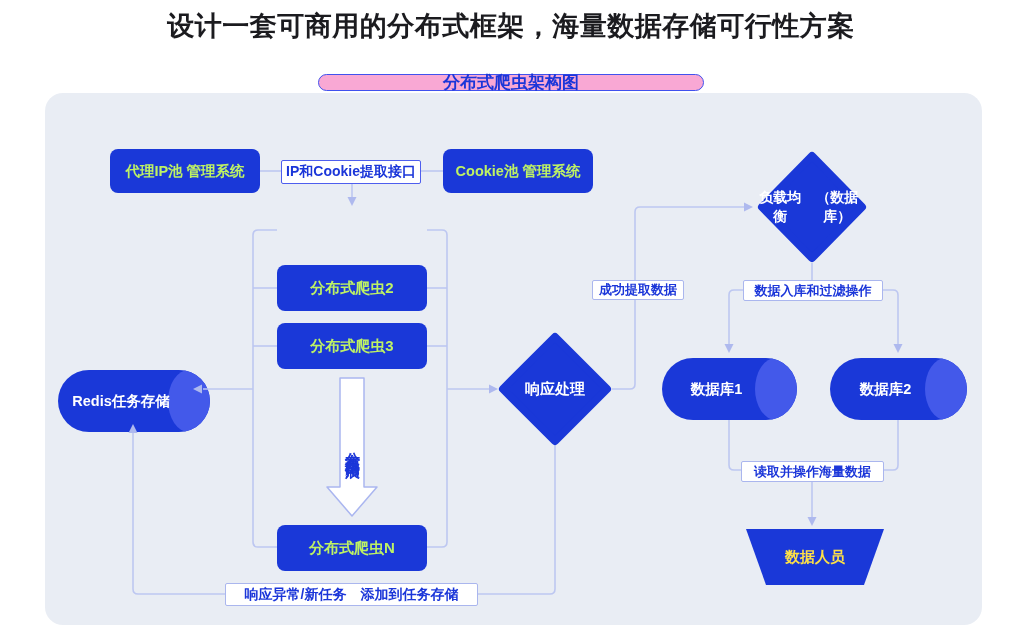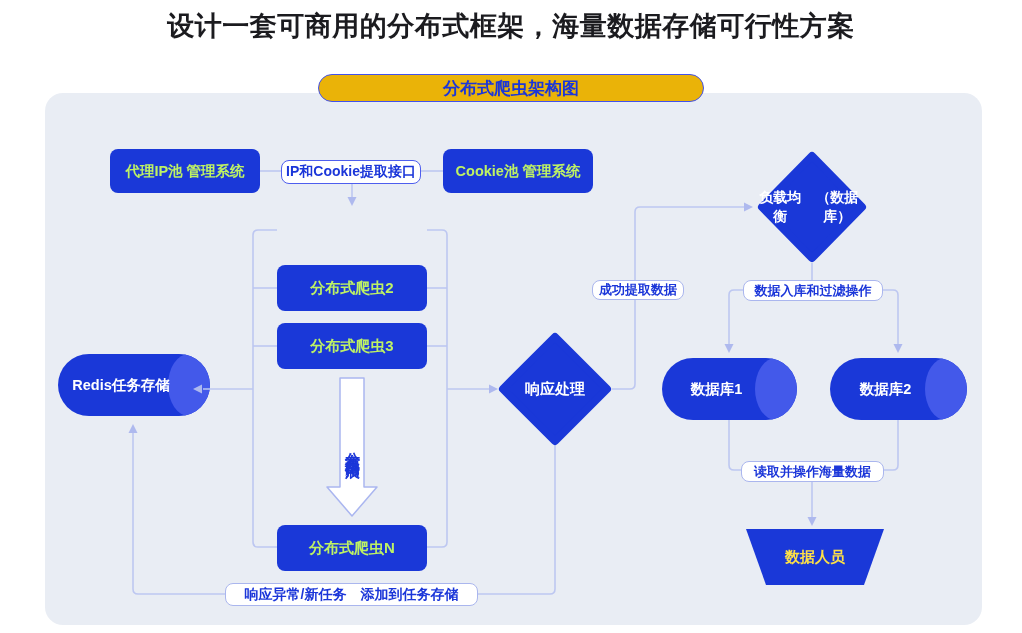--- a/index.html
+++ b/index.html
@@ -12,43 +12,43 @@
     text-align:center; font-size:27px; font-weight:700;
     color:var(--title-text,#1b1b1f); letter-spacing:.5px;
   }
 
   .panel {
     position:absolute; left:45px; top:93px; width:937px; height:532px;
     background:var(--panel-bg,#e9edf4); border-radius:18px;
   }
 
   .badge-pill {
-    position:absolute; left:318px; top:74px; width:386px; height:28px;
-    background:#eab308; border:1.5px solid var(--badge-border-blue,#4152ee);
+    position:absolute; left:318px; top:74px; width:386px; height:17px;
+    background:#f9a8d4; border:1.5px solid var(--badge-border-blue,#4152ee);
     border-radius:18px; display:flex; align-items:center; justify-content:center;
     font-size:17px; font-weight:700; color:var(--label-text-blue,#1b36d9);
   }
 
   .node {
     position:absolute; background:var(--node-blue,#1a38d8); border-radius:8px;
     color:#bef264; font-size:15px; font-weight:700;
     display:flex; align-items:center; justify-content:center; text-align:center;
   }
   .n-proxy   { left:110px; top:149px; width:150px; height:44px; font-size:14.5px; }
   .n-cookie  { left:443px; top:149px; width:150px; height:44px; font-size:14.5px; }
   .n-c1 { left:277px; top:207px; width:150px; height:46px; }
   .n-c2 { left:277px; top:265px; width:150px; height:46px; }
   .n-c3 { left:277px; top:323px; width:150px; height:46px; }
   .n-cn { left:277px; top:525px; width:150px; height:46px; }
 
   .cylinder {
     position:absolute; height:62px; background:var(--node-blue,#1a38d8);
     border-radius:31px; overflow:hidden;
   }
-  .cyl-redis { left:58px;  top:354px; width:152px; }
+  .cyl-redis { left:58px;  top:370px; width:152px; }
   .cyl-db1   { left:662px; top:358px; width:135px; }
   .cyl-db2   { left:830px; top:358px; width:137px; }
   .cyl-face {
     position:absolute; right:0; top:0; width:42px; height:62px;
     background:var(--cylinder-face-blue,#4359ea); border-radius:50%;
   }
   .cyl-label {
     position:absolute; inset:0; display:flex; align-items:center; justify-content:center;
     padding-right:26px; color:#fff; font-weight:700; font-size:14.5px;
   }
@@ -73,21 +73,21 @@
   .dl-loadbal  { left:755px; top:151px; width:114px; height:112px; font-size:14px; }
 
   .scale-note {
     position:absolute; left:338px; top:383px; width:28px; height:128px;
     writing-mode:vertical-rl; text-orientation:upright;
     display:flex; align-items:center; justify-content:center;
     color:var(--label-text-blue,#1b36d9); font-weight:700; font-size:15px; letter-spacing:2px;
   }
 
   .edge-label {
-    position:absolute; background:#ffffff; border:1px solid #aab6ee; border-radius:8px;
+    position:absolute; background:#ffffff; border:1px solid #aab6ee; border-radius:2px;
     display:flex; align-items:center; justify-content:center;
     color:var(--label-text-blue,#1b36d9); font-weight:700; font-size:13px; white-space:nowrap;
   }
   .el-api { left:281px; top:160px; width:140px; height:24px; font-size:14px; border:1.5px solid #4e5eee; }
   .el-success { left:592px; top:280px; width:92px;  height:20px; }
   .el-intodb  { left:743px; top:280px; width:140px; height:21px; }
   .el-read    { left:741px; top:461px; width:143px; height:21px; }
   .el-exc     { left:225px; top:583px; width:253px; height:23px; font-size:14px; }
 </style>
 </head>

